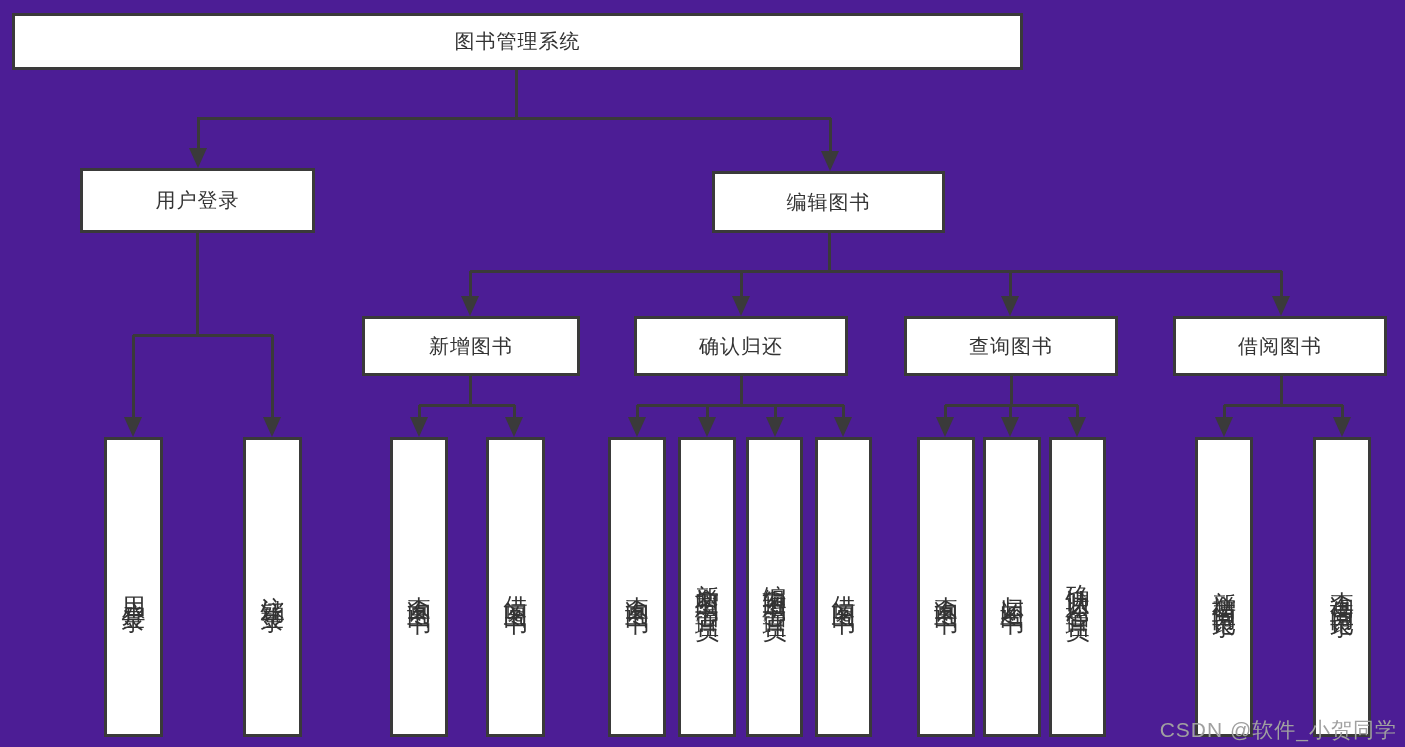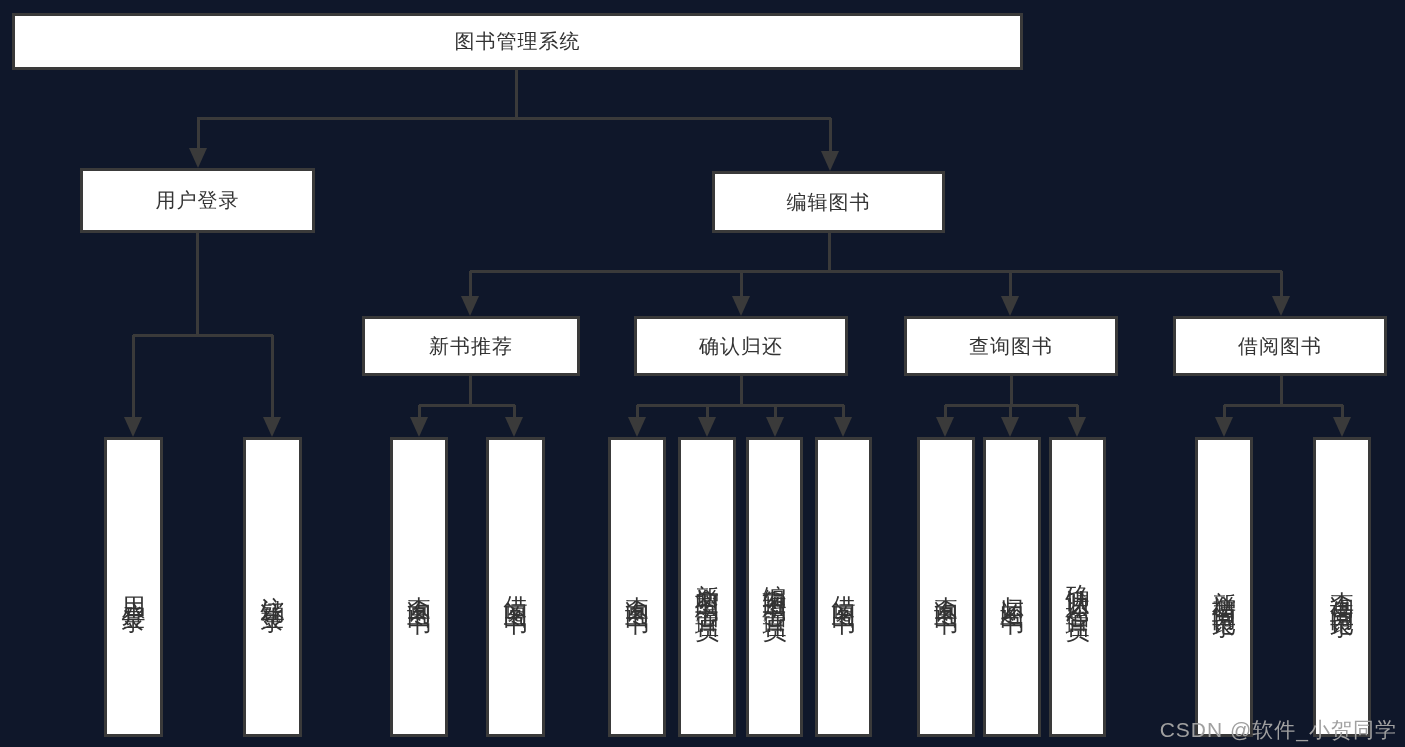--- a/index.html
+++ b/index.html
@@ -1,20 +1,20 @@
 <!DOCTYPE html>
 <html><head>
 <meta charset="utf-8">
 <style>
   html, body { margin: 0; padding: 0; background: #ffffff; }
   .canvas {
     position: relative;
     width: 1405px;
     height: 747px;
-    background: #0f172a;
+    background: #4c1d95;
     font-family: "Liberation Sans", sans-serif;
     overflow: hidden;
   }
   .node {
     position: absolute;
     box-sizing: border-box;
     border: 3px solid #3a3a3a;
     background: #ffffff;
     display: flex;
     align-items: center;
@@ -62,21 +62,21 @@
       <div class="node horiz" style="left: 12px; top: 13px; width: 1011px; height: 57px;">
         <span class="node-label">图书管理系统</span>
       </div>
       <div class="node horiz" style="left: 80px; top: 168px; width: 235px; height: 65px;">
         <span class="node-label">用户登录</span>
       </div>
       <div class="node horiz" style="left: 712px; top: 171px; width: 233px; height: 62px;">
         <span class="node-label">编辑图书</span>
       </div>
       <div class="node horiz" style="left: 362px; top: 316px; width: 218px; height: 60px;">
-        <span class="node-label">新书推荐</span>
+        <span class="node-label">新增图书</span>
       </div>
       <div class="node horiz" style="left: 634px; top: 316px; width: 214px; height: 60px;">
         <span class="node-label">确认归还</span>
       </div>
       <div class="node horiz" style="left: 904px; top: 316px; width: 214px; height: 60px;">
         <span class="node-label">查询图书</span>
       </div>
       <div class="node horiz" style="left: 1173px; top: 316px; width: 214px; height: 60px;">
         <span class="node-label">借阅图书</span>
       </div>

